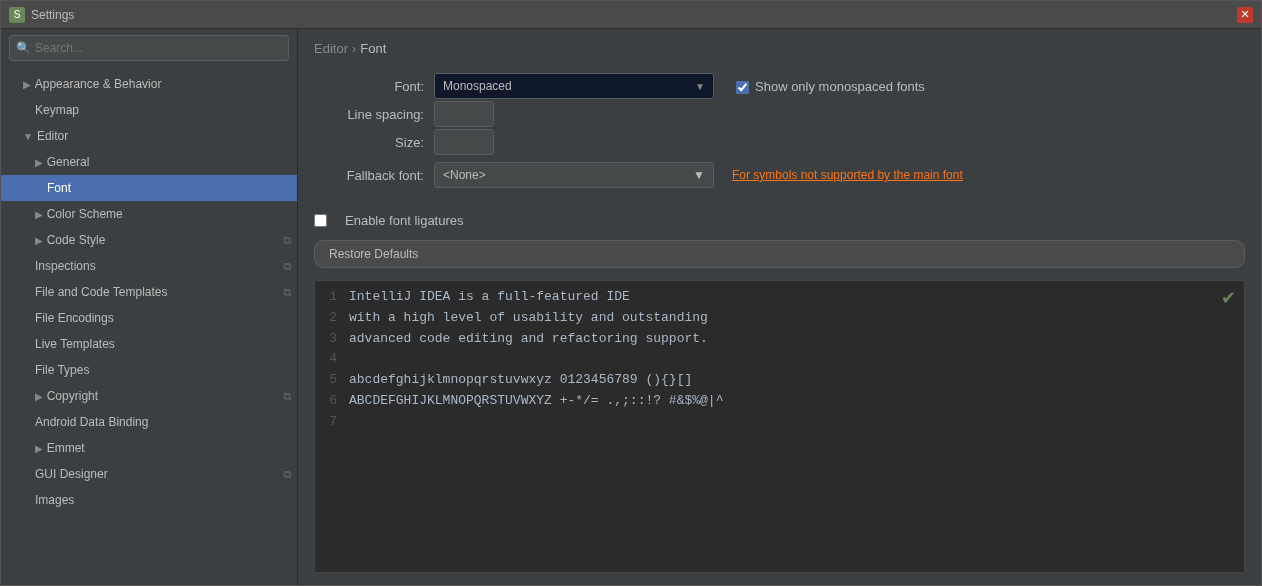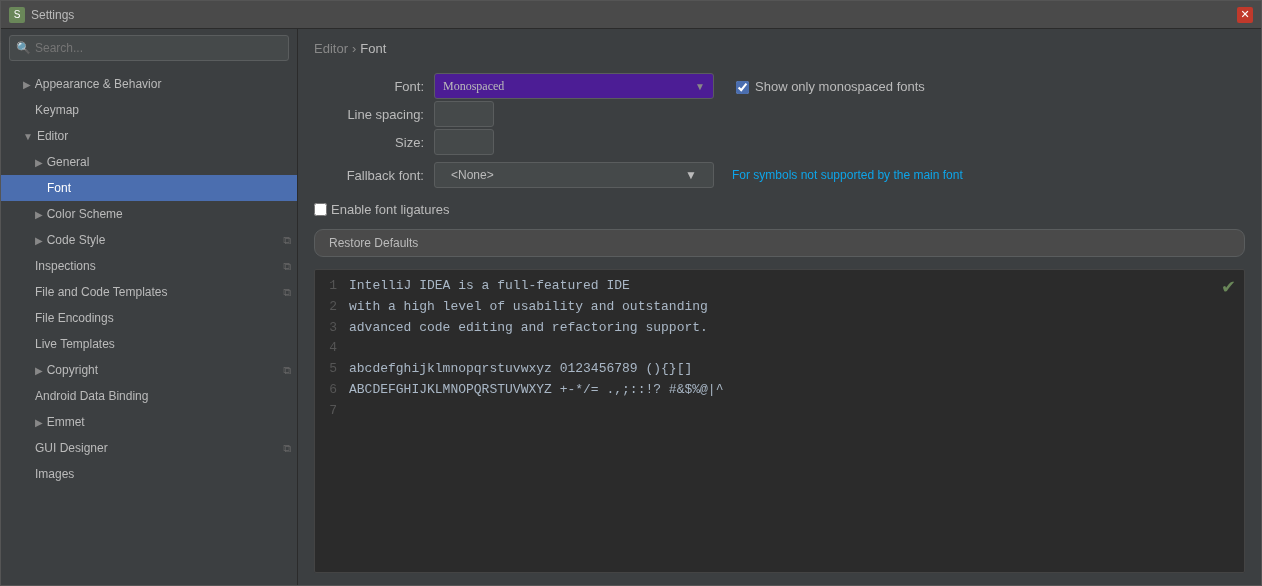--- a/index.html
+++ b/index.html
@@ -132,74 +132,73 @@
       height: 28px;
     }
     .form-label {
       width: 110px;
       text-align: right;
       color: #bbbbbb;
       font-size: 13px;
       flex-shrink: 0;
     }
     .form-dropdown {
-      background: #4c1d95;
+      background: #0f172a;
       border: 1px solid #5a5d5e;
       border-radius: 3px;
       height: 26px;
       display: flex;
       align-items: center;
       padding: 0 8px;
       gap: 8px;
       color: #bbbbbb;
       font-size: 12px;
       cursor: pointer;
       min-width: 280px;
       justify-content: space-between;
-      font-family: Liberation Serif, serif;
     }
     .form-dropdown .arrow { color: #888; font-size: 10px; }
     .form-input {
       background: #45494a;
       border: 1px solid #5a5d5e;
       border-radius: 3px;
       height: 26px;
       padding: 0 8px;
       color: #bbbbbb;
       font-size: 12px;
       width: 60px;
       outline: none;
     }
-    .font-hint { color: #0ea5e9; font-size: 12px; margin-left: 8px; }
+    .font-hint { color: #f97316; font-size: 12px; margin-left: 8px; text-decoration: underline; }
     .fallback-row {
       display: flex;
       align-items: center;
       gap: 10px;
       margin-top: 6px;
     }
     .fallback-dropdown {
       background: #45494a;
       border: 1px solid #5a5d5e;
       border-radius: 3px;
       height: 26px;
       display: flex;
       align-items: center;
-      padding: 0 16px;
+      padding: 0 8px;
       gap: 8px;
       color: #bbbbbb;
       font-size: 12px;
       cursor: pointer;
       min-width: 280px;
       justify-content: space-between;
     }
     .ligatures-row {
       display: flex;
       align-items: center;
-      gap: 4px;
-      margin-top: 14px;
+      gap: 18px;
+      margin-top: 25px;
     }
     .restore-btn {
       margin-top: 12px;
       background: #4a4a4a;
       border: 1px solid #5a5d5e;
       border-radius: 9px;
       height: 28px;
       padding: 0 14px;
       color: #bbbbbb;
       font-size: 12px;
@@ -314,20 +313,23 @@
         </div>
 
         <div class="tree-item indent2">
           <span>File Encodings</span>
         </div>
 
         <div class="tree-item indent2">
           <span>Live Templates</span>
         </div>
 
+        <div class="tree-item indent2">
+          <span>File Types</span>
+        </div>
 
 
         <div class="tree-item indent2">
           <span class="arrow">▶</span>
           <span>Copyright</span>
           <span class="copy-icon">⧉</span>
         </div>
 
         <div class="tree-item indent2">
           <span>Android Data Binding</span>

